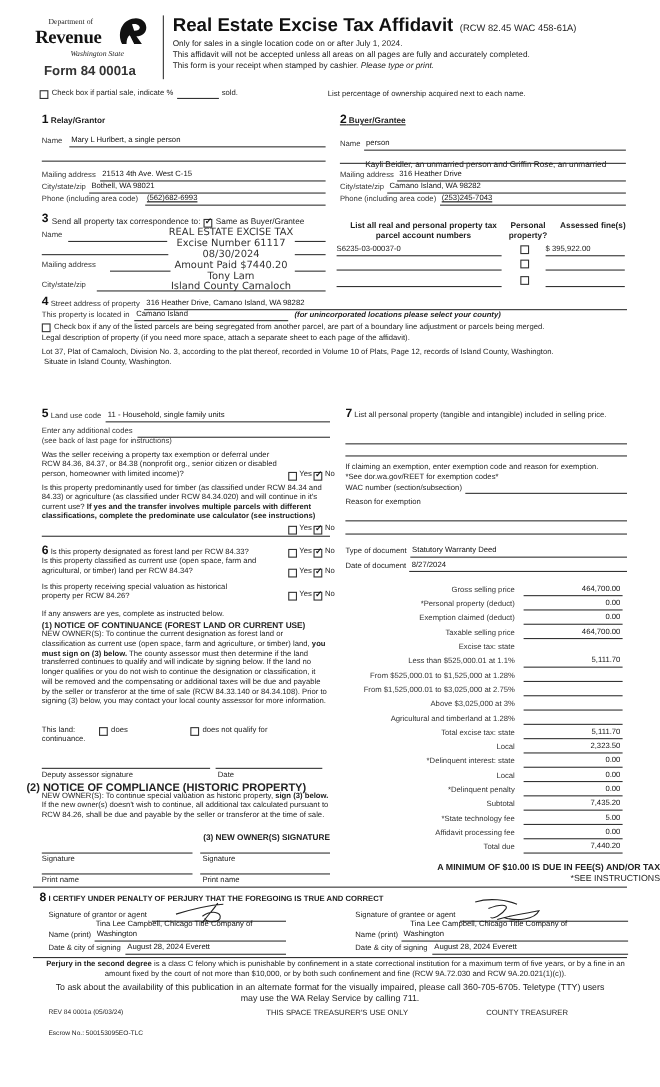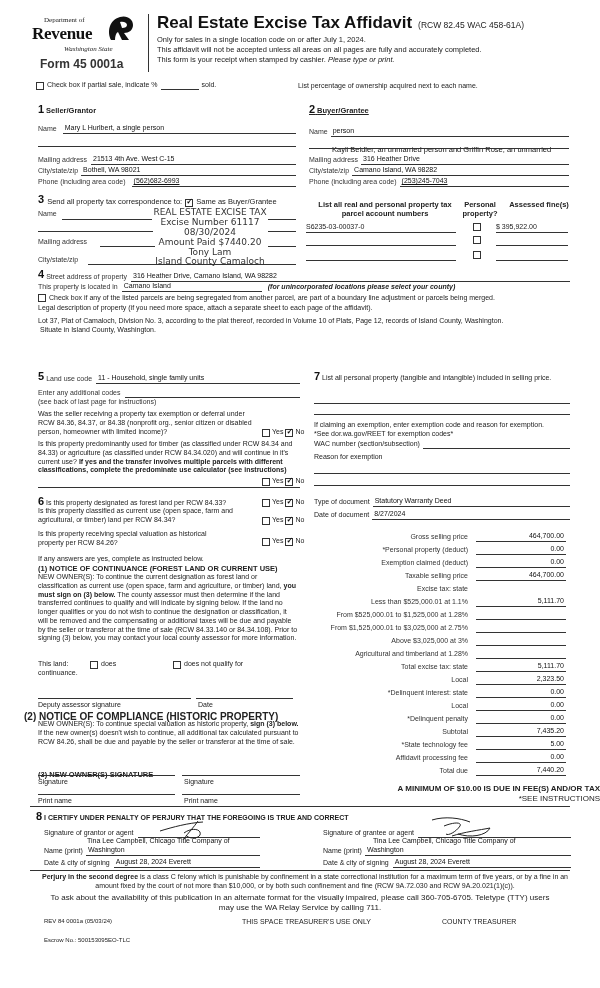--- a/index.html
+++ b/index.html
@@ -27,21 +27,21 @@
 
 <div class="abs" style="left:30px;top:14px;width:110px;height:40px;">
   <div style="position:absolute;left:14px;top:2px;font-family:'Liberation Serif',serif;font-size:7px;color:#222;">Department of</div>
   <div style="position:absolute;left:2px;top:9px;font-family:'Liberation Serif',serif;font-size:17px;font-weight:bold;color:#111;letter-spacing:-0.3px;">Revenue</div>
   <svg class="abs" style="left:75px;top:0px;" width="30" height="30" viewBox="0 0 30 30">
     <path d="M6 26 C2 18 4 6 15 3 C22 1 28 5 28 11 C28 16 24 19 19 19 L24 26 L17 26 L13 18 C11 19 10 22 10 26 Z" fill="#111"></path>
     <path d="M15 8 C19 7 22 9 22 11 C22 13 20 14 17 14 Z" fill="#fff"></path>
   </svg>
   <div style="position:absolute;left:34px;top:31px;font-family:'Liberation Serif',serif;font-style:italic;font-size:7px;color:#222;">Washington State</div>
 </div>
-<div class="abs" style="left:40px;top:57px;font-size:12px;font-weight:bold;color:#333;">Form 45 0001a</div>
+<div class="abs" style="left:40px;top:57px;font-size:12px;font-weight:bold;color:#333;">Form 84 0001a</div>
 <div class="abs" style="left:148px;top:14px;width:1px;height:58px;background:#333;"></div>
 
 <div class="abs" style="left:157px;top:12px;width:440px;">
   <span style="font-size:17px;font-weight:bold;color:#111;">Real Estate Excise Tax Affidavit</span>
   <span style="font-size:8.5px;color:#222;margin-left:4px;">(RCW 82.45 WAC 458-61A)</span>
 </div>
 <div class="abs" style="left:157px;top:35px;font-size:7.5px;">Only for sales in a single location code on or after July 1, 2024.</div>
 <div class="abs" style="left:157px;top:45px;font-size:7.5px;">This affidavit will not be accepted unless all areas on all pages are fully and accurately completed.</div>
 <div class="abs" style="left:157px;top:55px;font-size:7.5px;">
   <span>This form is your receipt when stamped by cashier.</span>
@@ -51,21 +51,21 @@
 <div class="abs" style="left:36px;top:81px;display:flex;align-items:flex-end;gap:3px;">
   <span class="cb"></span>
   <span>Check box if partial sale, indicate %</span>
   <span class="ul" style="display:inline-block;width:38px;height:8px;"></span>
   <span>sold.</span>
 </div>
 <div class="abs" style="left:298px;top:82px;">List percentage of ownership acquired next to each name.</div>
 
 <div class="abs" style="left:38px;top:103px;">
   <span class="secnum">1</span>
-  <span class="b" style="font-size:7.5px;">Seller/Grantor</span>
+  <span class="b" style="font-size:7.5px;">Relay/Grantor</span>
 </div>
 <div class="row" style="left:38px;top:124px;width:258px;">
   <span class="lbl" style="margin-right:6px;">Name</span>
   <span class="line-val">Mary L Hurlbert, a single person</span>
 </div>
 <div class="abs ul" style="left:38px;top:146px;width:258px;"></div>
 <div class="row" style="left:38px;top:155px;width:258px;">
   <span class="lbl" style="margin-right:4px;">Mailing address</span>
   <span class="line-val">21513 4th Ave. West C-15</span>
 </div>
@@ -237,21 +237,21 @@
 <div class="abs ul" style="left:38px;top:698px;width:153px;"></div>
 <div class="abs ul" style="left:196px;top:698px;width:97px;"></div>
 <div class="abs" style="left:38px;top:701px;">Deputy assessor signature</div>
 <div class="abs" style="left:198px;top:701px;">Date</div>
 <div class="abs b" style="left:24px;top:711px;font-size:10px;">(2) NOTICE OF COMPLIANCE (HISTORIC PROPERTY)</div>
 <div class="abs" style="left:38px;top:720px;width:262px;">
   <span>NEW OWNER(S): To continue special valuation as historic property,</span>
   <span class="b">sign (3) below.</span>
   <span>If the new owner(s) doesn't wish to continue, all additional tax calculated pursuant to RCW 84.26, shall be due and payable by the seller or transferor at the time of sale.</span>
 </div>
-<div class="abs b" style="left:38px;top:757px;width:262px;text-align:left;font-size:7.5px;margin-top:13px;">(3) NEW OWNER(S) SIGNATURE</div>
+<div class="abs b" style="left:38px;top:757px;width:262px;text-align:right;font-size:7.5px;">(3) NEW OWNER(S) SIGNATURE</div>
 <div class="abs ul" style="left:38px;top:775px;width:137px;"></div>
 <div class="abs ul" style="left:182px;top:775px;width:118px;"></div>
 <div class="abs" style="left:38px;top:778px;">Signature</div>
 <div class="abs" style="left:184px;top:778px;">Signature</div>
 <div class="abs ul" style="left:38px;top:794px;width:137px;"></div>
 <div class="abs ul" style="left:182px;top:794px;width:118px;"></div>
 <div class="abs" style="left:38px;top:797px;">Print name</div>
 <div class="abs" style="left:184px;top:797px;">Print name</div>
 
 <div class="abs" style="left:314px;top:370px;width:262px;">

